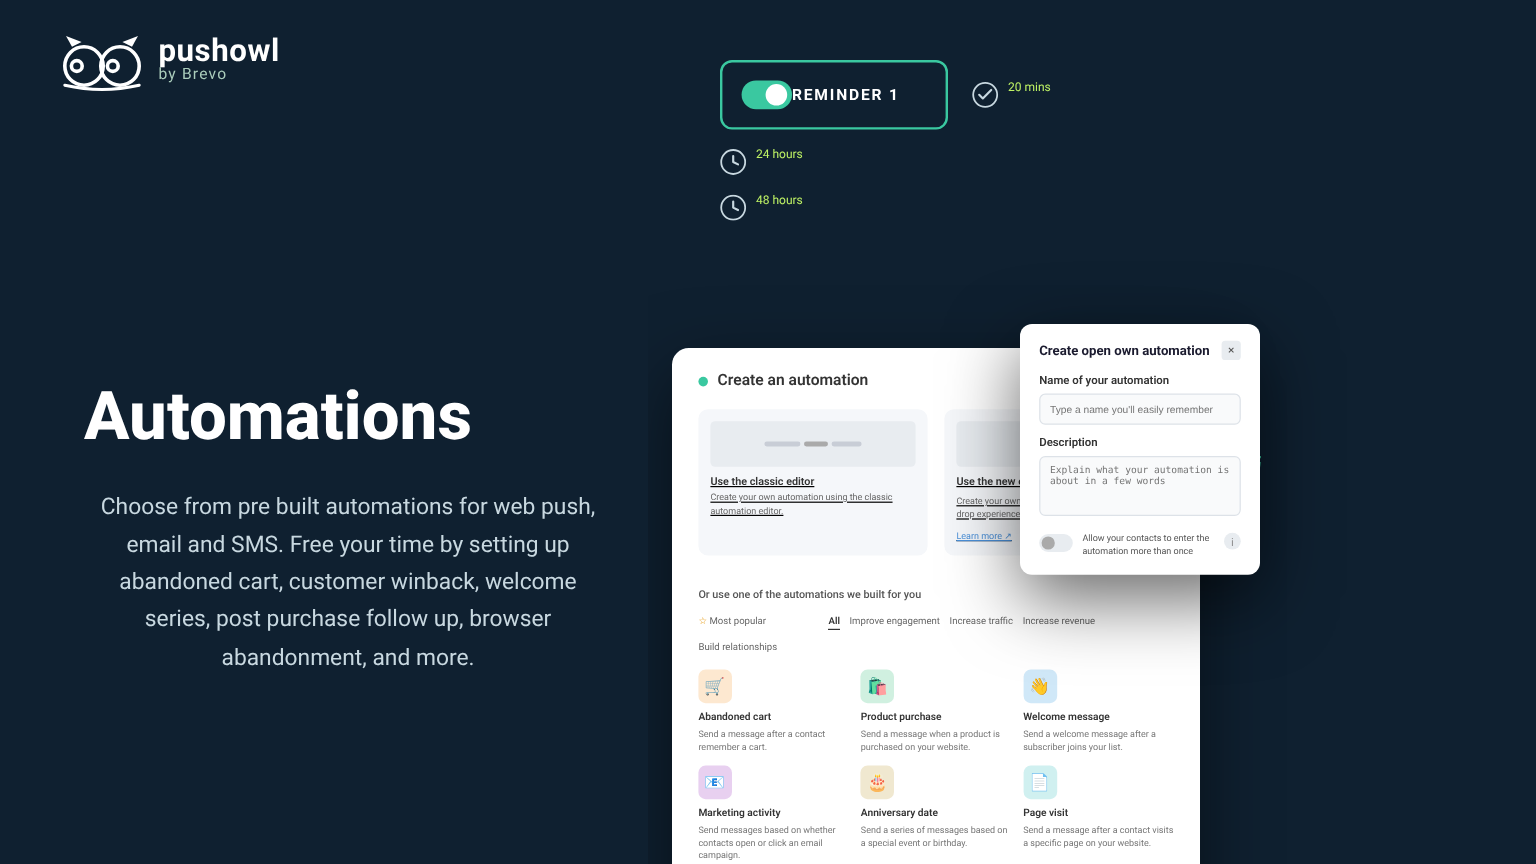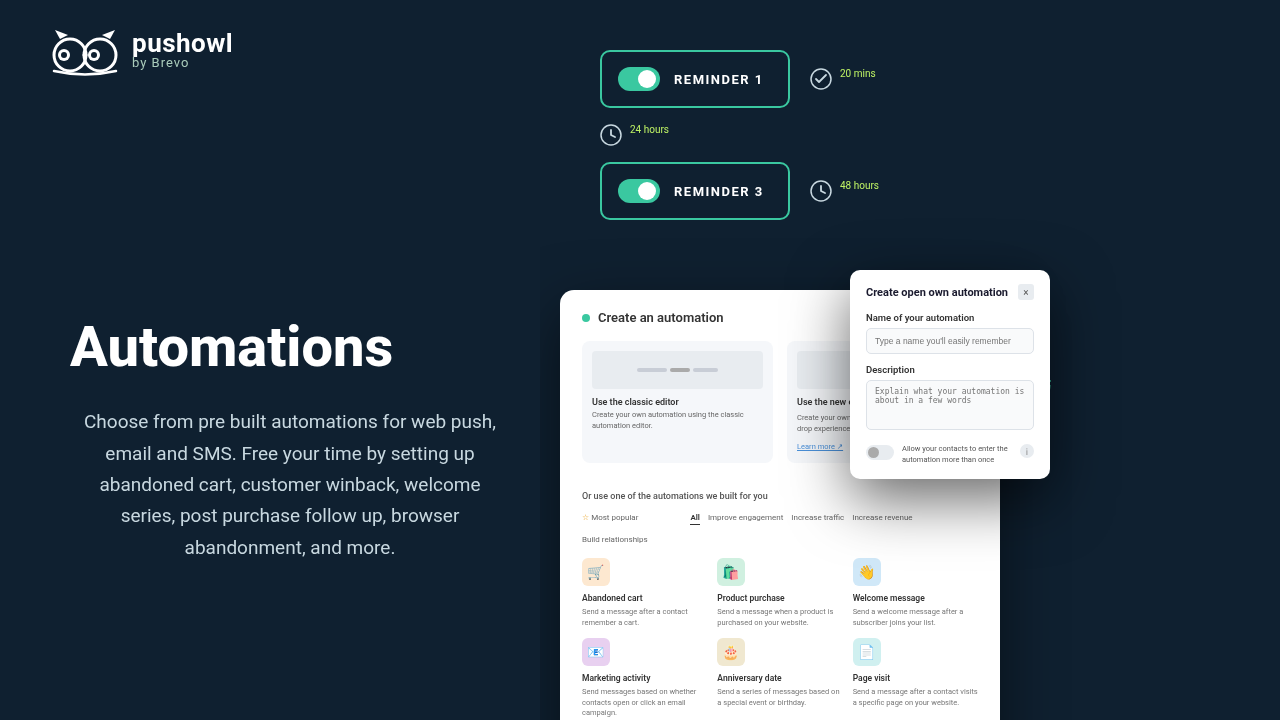--- a/index.html
+++ b/index.html
@@ -110,21 +110,20 @@
 
     .reminder-box {
       width: 190px;
       height: 58px;
       border: 2px solid #3ac8a0;
       border-radius: 10px;
       background: transparent;
       display: flex;
       align-items: center;
       padding: 0 16px;
-      gap: 14px;
     }
 
     .toggle-switch {
       width: 42px;
       height: 24px;
       background: #3ac8a0;
       border-radius: 12px;
       position: relative;
       flex-shrink: 0;
     }
@@ -195,20 +194,21 @@
       display: flex;
       gap: 14px;
       margin-bottom: 14px;
     }
 
     .editor-option {
       flex: 1;
       background: #f5f7fa;
       border-radius: 8px;
       padding: 10px;
+      text-decoration: underline;
     }
 
     .editor-thumb {
       width: 100%;
       height: 38px;
       background: #e8ecf0;
       border-radius: 4px;
       margin-bottom: 8px;
       display: flex;
       align-items: center;
@@ -505,26 +505,20 @@
       <div class="time-badge">
         <svg class="time-icon" viewBox="0 0 22 22">
           <circle cx="11" cy="11" r="10" fill="none" stroke="#c8d8e0" stroke-width="1.5"></circle>
           <polyline points="11,6 11,11 15,13" fill="none" stroke="#c8d8e0" stroke-width="1.8" stroke-linecap="round" stroke-linejoin="round"></polyline>
         </svg>
         <span>24 hours</span>
       </div>
     </div>
 
     <div class="reminder-row">
-      <div class="reminder-box">
-        <div class="toggle-switch">
-          <div class="toggle-knob"></div>
-        </div>
-        <span class="reminder-label">REMINDER 3</span>
-      </div>
       <div class="time-badge">
         <svg class="time-icon" viewBox="0 0 22 22">
           <circle cx="11" cy="11" r="10" fill="none" stroke="#c8d8e0" stroke-width="1.5"></circle>
           <polyline points="11,6 11,11 15,13" fill="none" stroke="#c8d8e0" stroke-width="1.8" stroke-linecap="round" stroke-linejoin="round"></polyline>
         </svg>
         <span>48 hours</span>
       </div>
     </div>
   </div>
 

